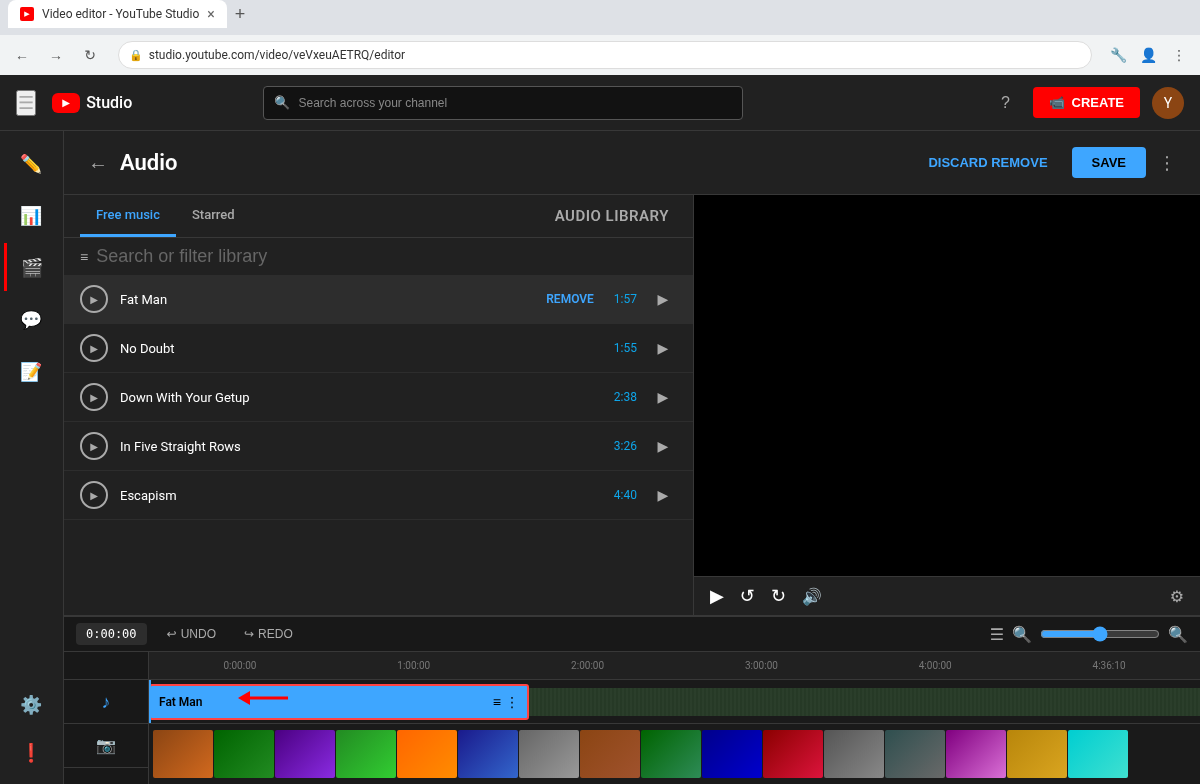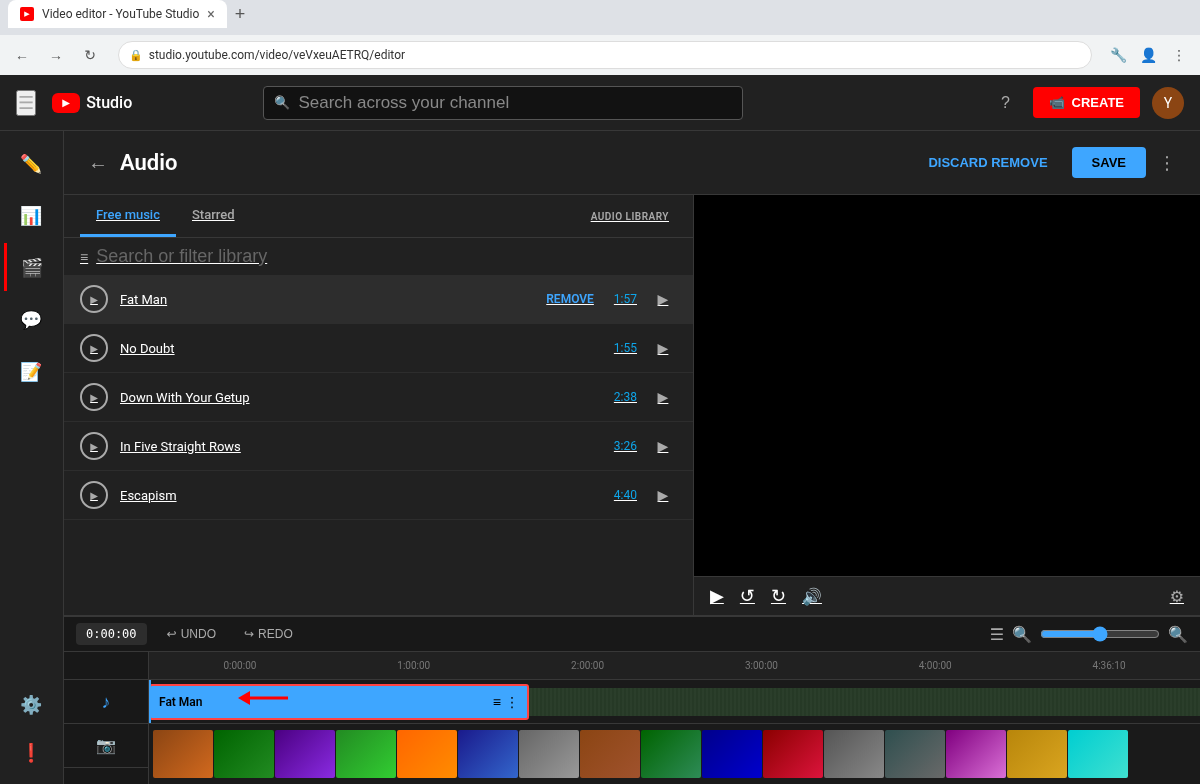--- a/index.html
+++ b/index.html
@@ -22,21 +22,21 @@
 
     
     .app { display: flex; flex-direction: column; height: calc(784px - 75px); background: #212121; }
     .top-bar { background: #212121; height: 56px; display: flex; align-items: center; padding: 0 16px; gap: 16px; border-bottom: 1px solid #383838; }
     .menu-icon { cursor: pointer; color: #aaa; font-size: 18px; }
     .yt-logo { display: flex; align-items: center; gap: 6px; }
     .yt-icon { background: #ff0000; border-radius: 6px; width: 28px; height: 20px; display: flex; align-items: center; justify-content: center; }
     .yt-icon::after { content: '▶'; color: white; font-size: 10px; }
     .studio-text { color: #fff; font-size: 16px; font-weight: 500; }
     .search-bar { flex: 1; max-width: 480px; margin: 0 auto; height: 34px; background: #121212; border: 1px solid #555; border-radius: 4px; display: flex; align-items: center; padding: 0 10px; gap: 8px; }
-    .search-bar input { background: none; border: none; color: #fff; flex: 1; font-size: 17px; outline: none; }
+    .search-bar input { background: none; border: none; color: #fff; flex: 1; font-size: 12px; outline: none; }
     .search-bar input::placeholder { color: #888; }
     .top-bar-right { display: flex; align-items: center; gap: 12px; margin-left: auto; }
     .help-btn { background: none; border: none; color: #aaa; cursor: pointer; width: 32px; height: 32px; border-radius: 50%; display: flex; align-items: center; justify-content: center; font-size: 16px; }
     .create-btn { background: #ff0000; border: none; color: white; padding: 8px 16px; border-radius: 4px; cursor: pointer; font-size: 13px; font-weight: 600; display: flex; align-items: center; gap: 6px; }
     .avatar { width: 32px; height: 32px; border-radius: 50%; background: #8B4513; cursor: pointer; overflow: hidden; display: flex; align-items: center; justify-content: center; color: white; font-size: 14px; }
 
     
     .main-layout { display: flex; flex: 1; overflow: hidden; }
     .sidebar { width: 64px; background: #212121; display: flex; flex-direction: column; align-items: center; padding: 8px 0; border-right: 1px solid #383838; gap: 4px; }
     .sidebar-item { width: 56px; height: 48px; display: flex; flex-direction: column; align-items: center; justify-content: center; cursor: pointer; border-radius: 8px; gap: 2px; color: #aaa; font-size: 10px; }
@@ -49,30 +49,30 @@
     .content-header { padding: 16px 24px; display: flex; align-items: center; justify-content: space-between; border-bottom: 1px solid #383838; }
     .back-btn { background: none; border: none; color: #aaa; cursor: pointer; font-size: 20px; margin-right: 12px; }
     .page-title-area { display: flex; align-items: center; }
     .page-title { font-size: 22px; font-weight: 600; color: #fff; }
     .header-actions { display: flex; align-items: center; gap: 12px; }
     .discard-btn { background: none; border: none; color: #3ea6ff; cursor: pointer; font-size: 13px; font-weight: 600; padding: 8px 12px; }
     .save-btn { background: #3ea6ff; border: none; color: #000; cursor: pointer; font-size: 13px; font-weight: 600; padding: 8px 20px; border-radius: 4px; }
     .more-btn { background: none; border: none; color: #aaa; cursor: pointer; font-size: 18px; }
 
     
-    .split-panel { display: flex; flex: 1; overflow: hidden; text-decoration: underline; }
+    .split-panel { display: flex; flex: 1; overflow: hidden; }
     .left-panel { width: 630px; display: flex; flex-direction: column; border-right: 1px solid #383838; overflow: hidden; }
     .right-panel { flex: 1; display: flex; flex-direction: column; background: #000; }
 
     
     .tabs-bar { display: flex; align-items: center; padding: 0 16px; border-bottom: 1px solid #383838; }
     .tab { padding: 12px 16px; cursor: pointer; color: #aaa; font-size: 13px; font-weight: 500; border-bottom: 3px solid transparent; }
     .tab.active { color: #3ea6ff; border-bottom: 3px solid #3ea6ff; }
     .tab-divider { margin-left: auto; }
-    .audio-library-link { color: #aaa; font-size: 10px; font-weight: 600; letter-spacing: 0.5px; padding: 12px 8px; cursor: pointer; }
+    .audio-library-link { color: #aaa; font-size: 15px; font-weight: 600; letter-spacing: 0.5px; padding: 12px 8px; cursor: pointer; }
 
     
     .filter-bar { display: flex; align-items: center; padding: 8px 16px; gap: 8px; }
     .filter-icon { color: #aaa; font-size: 14px; }
     .filter-input { background: none; border: none; color: #888; font-size: 18px; outline: none; flex: 1; }
     .filter-input::placeholder { color: #666; }
 
     
     .track-list { flex: 1; overflow-y: auto; }
     .track-list::-webkit-scrollbar { width: 6px; }

